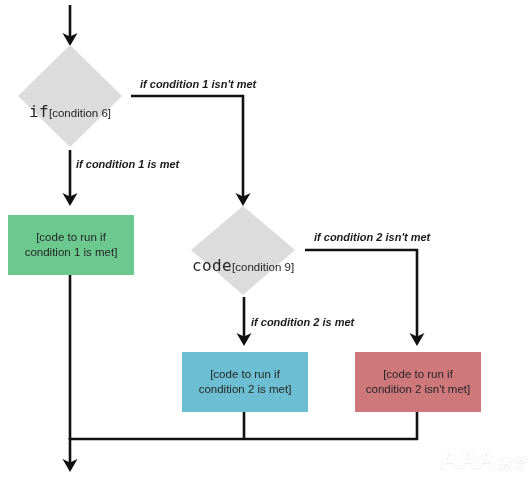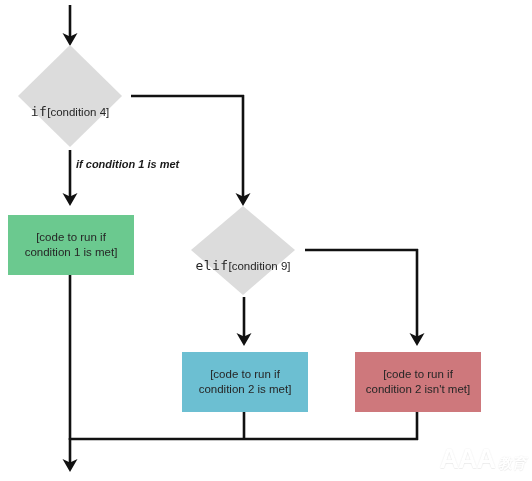--- a/index.html
+++ b/index.html
@@ -28,21 +28,21 @@
     position: absolute;
     text-align: center;
     color: #262626;
     font-size: 11.5px;
     line-height: 15px;
     white-space: pre-line;
     pointer-events: none;
   }
   .kw {
     font-family: "DejaVu Sans Mono", "Liberation Mono", monospace;
-    font-size: 13px;
+    font-size: 16px;
     letter-spacing: 0.4px;
   }
   .edge-label {
     position: absolute;
     font-style: italic;
     font-weight: bold;
     font-size: 11px;
     color: #1a1a1a;
     white-space: nowrap;
   }
@@ -122,39 +122,42 @@
       <line x1="70" y1="275" x2="70" y2="440" stroke="#111111" stroke-width="2.6"></line>
       <line x1="244" y1="412" x2="244" y2="440" stroke="#111111" stroke-width="2.6"></line>
       <line x1="417" y1="412" x2="417" y2="440" stroke="#111111" stroke-width="2.6"></line>
       <line x1="69" y1="439" x2="418" y2="439" stroke="#111111" stroke-width="2.6"></line>
       <line x1="70" y1="438" x2="70" y2="464" stroke="#111111" stroke-width="2.6"></line>
       <path d="M 62.5 459 L 70 472 L 77.5 459 L 70 462.5 Z" fill="#111111"></path>
     </g>
   </svg>
 
   <div class="node-label" style="left:18px; top:89px; width:104px;">
-    <span class="kw">if</span><span>[condition 4]</span>
+    <span class="kw">if</span><span>[condition 6]</span>
   </div>
 
   <div class="node-label" style="left:8px; top:230px; width:126px;">[code to run if
 condition 1 is met]</div>
 
   <div class="node-label" style="left:185px; top:243px; width:116px;">
-    <span class="kw">elif</span><span>[condition 9]</span>
+    <span class="kw">code</span><span>[condition 9]</span>
   </div>
 
   <div class="node-label" style="left:182px; top:367px; width:126px;">[code to run if
 condition 2 is met]</div>
 
   <div class="node-label" style="left:355px; top:367px; width:126px;">[code to run if
 condition 2 isn't met]</div>
 
+  <div class="edge-label" style="left:140px; top:78px;">if condition 1 isn't met</div>
 
   <div class="edge-label" style="left:76px; top:158px;">if condition 1 is met</div>
 
+  <div class="edge-label" style="left:314px; top:231px;">if condition 2 isn't met</div>
 
+  <div class="edge-label" style="left:251px; top:316px;">if condition 2 is met</div>
 
   <div class="watermark">
     <span class="wm-main">AAA</span>
     <span class="wm-sub">教育</span>
   </div>
 
 </div>
 
 </body></html>

